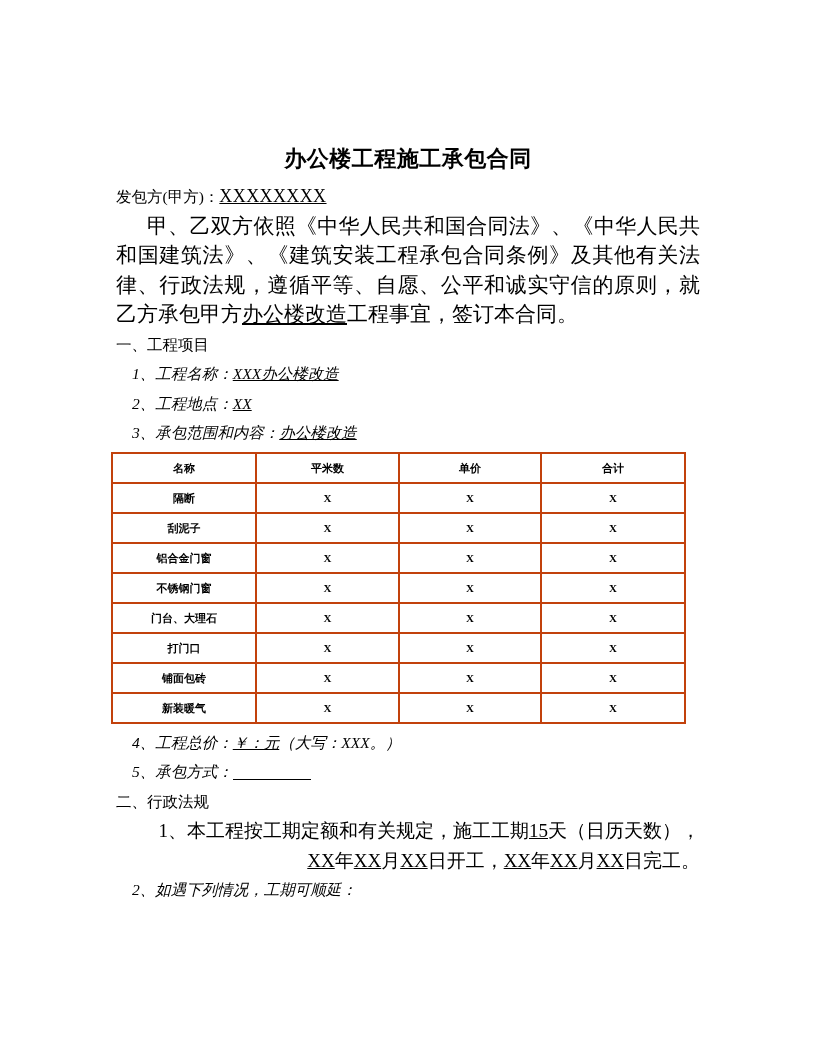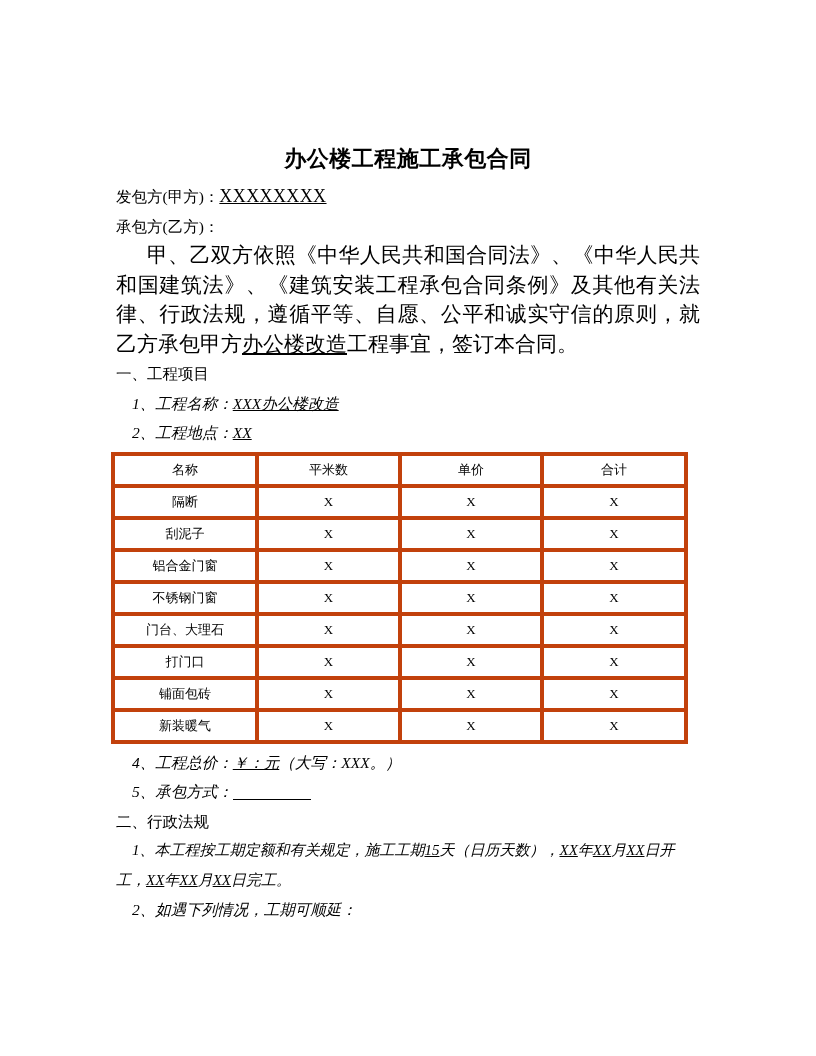--- a/index.html
+++ b/index.html
@@ -40,25 +40,24 @@
   }
   .para {
     font-size: 21px;
     line-height: 29.5px;
     margin: 0;
     text-align: justify;
     text-justify: inter-ideograph;
     text-indent: 31px;
   }
   .para-2 {
-    font-size: 15px;
+    font-size: 19px;
     line-height: 29.5px;
     margin: 0;
-    text-align: left;
-    font-style: italic;
+    text-align: right;
   }
   .indent-1 { padding-left: 0px; }
   .indent-2 { padding-left: 16px; font-style: italic; }
   .u { text-decoration: underline; }
   .big-u {
     text-decoration: underline;
     font-size: 18px;
     letter-spacing: 0.4px;
   }
   .blank-u {
@@ -67,61 +66,61 @@
     border-bottom: 1px solid #000;
     vertical-align: -3px;
   }
   table.bid-table {
     border-collapse: collapse;
     table-layout: fixed;
     width: 573px;
     margin: 4px 0 4px -5px;
   }
   table.bid-table td, table.bid-table th {
-    border: 4px solid #c2410c;
+    border: 2px solid #c2410c;
     height: 28px;
     text-align: center;
     vertical-align: middle;
-    font-size: 13px;
-    font-weight: normal;
+    font-size: 11px;
+    font-weight: bold;
     padding: 0;
     line-height: 28px;
   }
   table.bid-table col.c1 { width: 144px; }
   table.bid-table col.c2 { width: 143px; }
   table.bid-table col.c3 { width: 142px; }
   table.bid-table col.c4 { width: 144px; }
 </style>
 </head>
 <body>
 
 <div class="page">
 
   <div class="doc-title">办公楼工程施工承包合同</div>
 
   <div class="line">
     <span>发包方(甲方)：</span><span class="big-u">XXXXXXXX</span>
   </div>
 
-  <div class="line">
-    <span>承包方(乙方)：</span><span class="u"></span>
-  </div>
 
   <div class="para"><span>甲、乙双方依照《中华人民共和国合同法》、《中华人民共和国建筑法》、《建筑安装工程承包合同条例》及其他有关法律、行政法规，遵循平等、自愿、公平和诚实守信的原则，就乙方承包甲方</span><span class="u">办公楼改造</span><span>工程事宜，签订本合同。</span></div>
 
   <div class="line indent-1">一、工程项目</div>
 
   <div class="line indent-2">
     <span>1、工程名称：</span><span class="u">XXX办公楼改造</span>
   </div>
 
   <div class="line indent-2">
     <span>2、工程地点：</span><span class="u">XX</span>
   </div>
 
+  <div class="line indent-2">
+    <span>3、承包范围和内容：</span><span class="u">办公楼改造</span>
+  </div>
 
   <table class="bid-table">
     <colgroup>
       <col class="c1">
         <col class="c2">
         <col class="c3">
         <col class="c4">
     </colgroup>
     <thead>
       <tr>

